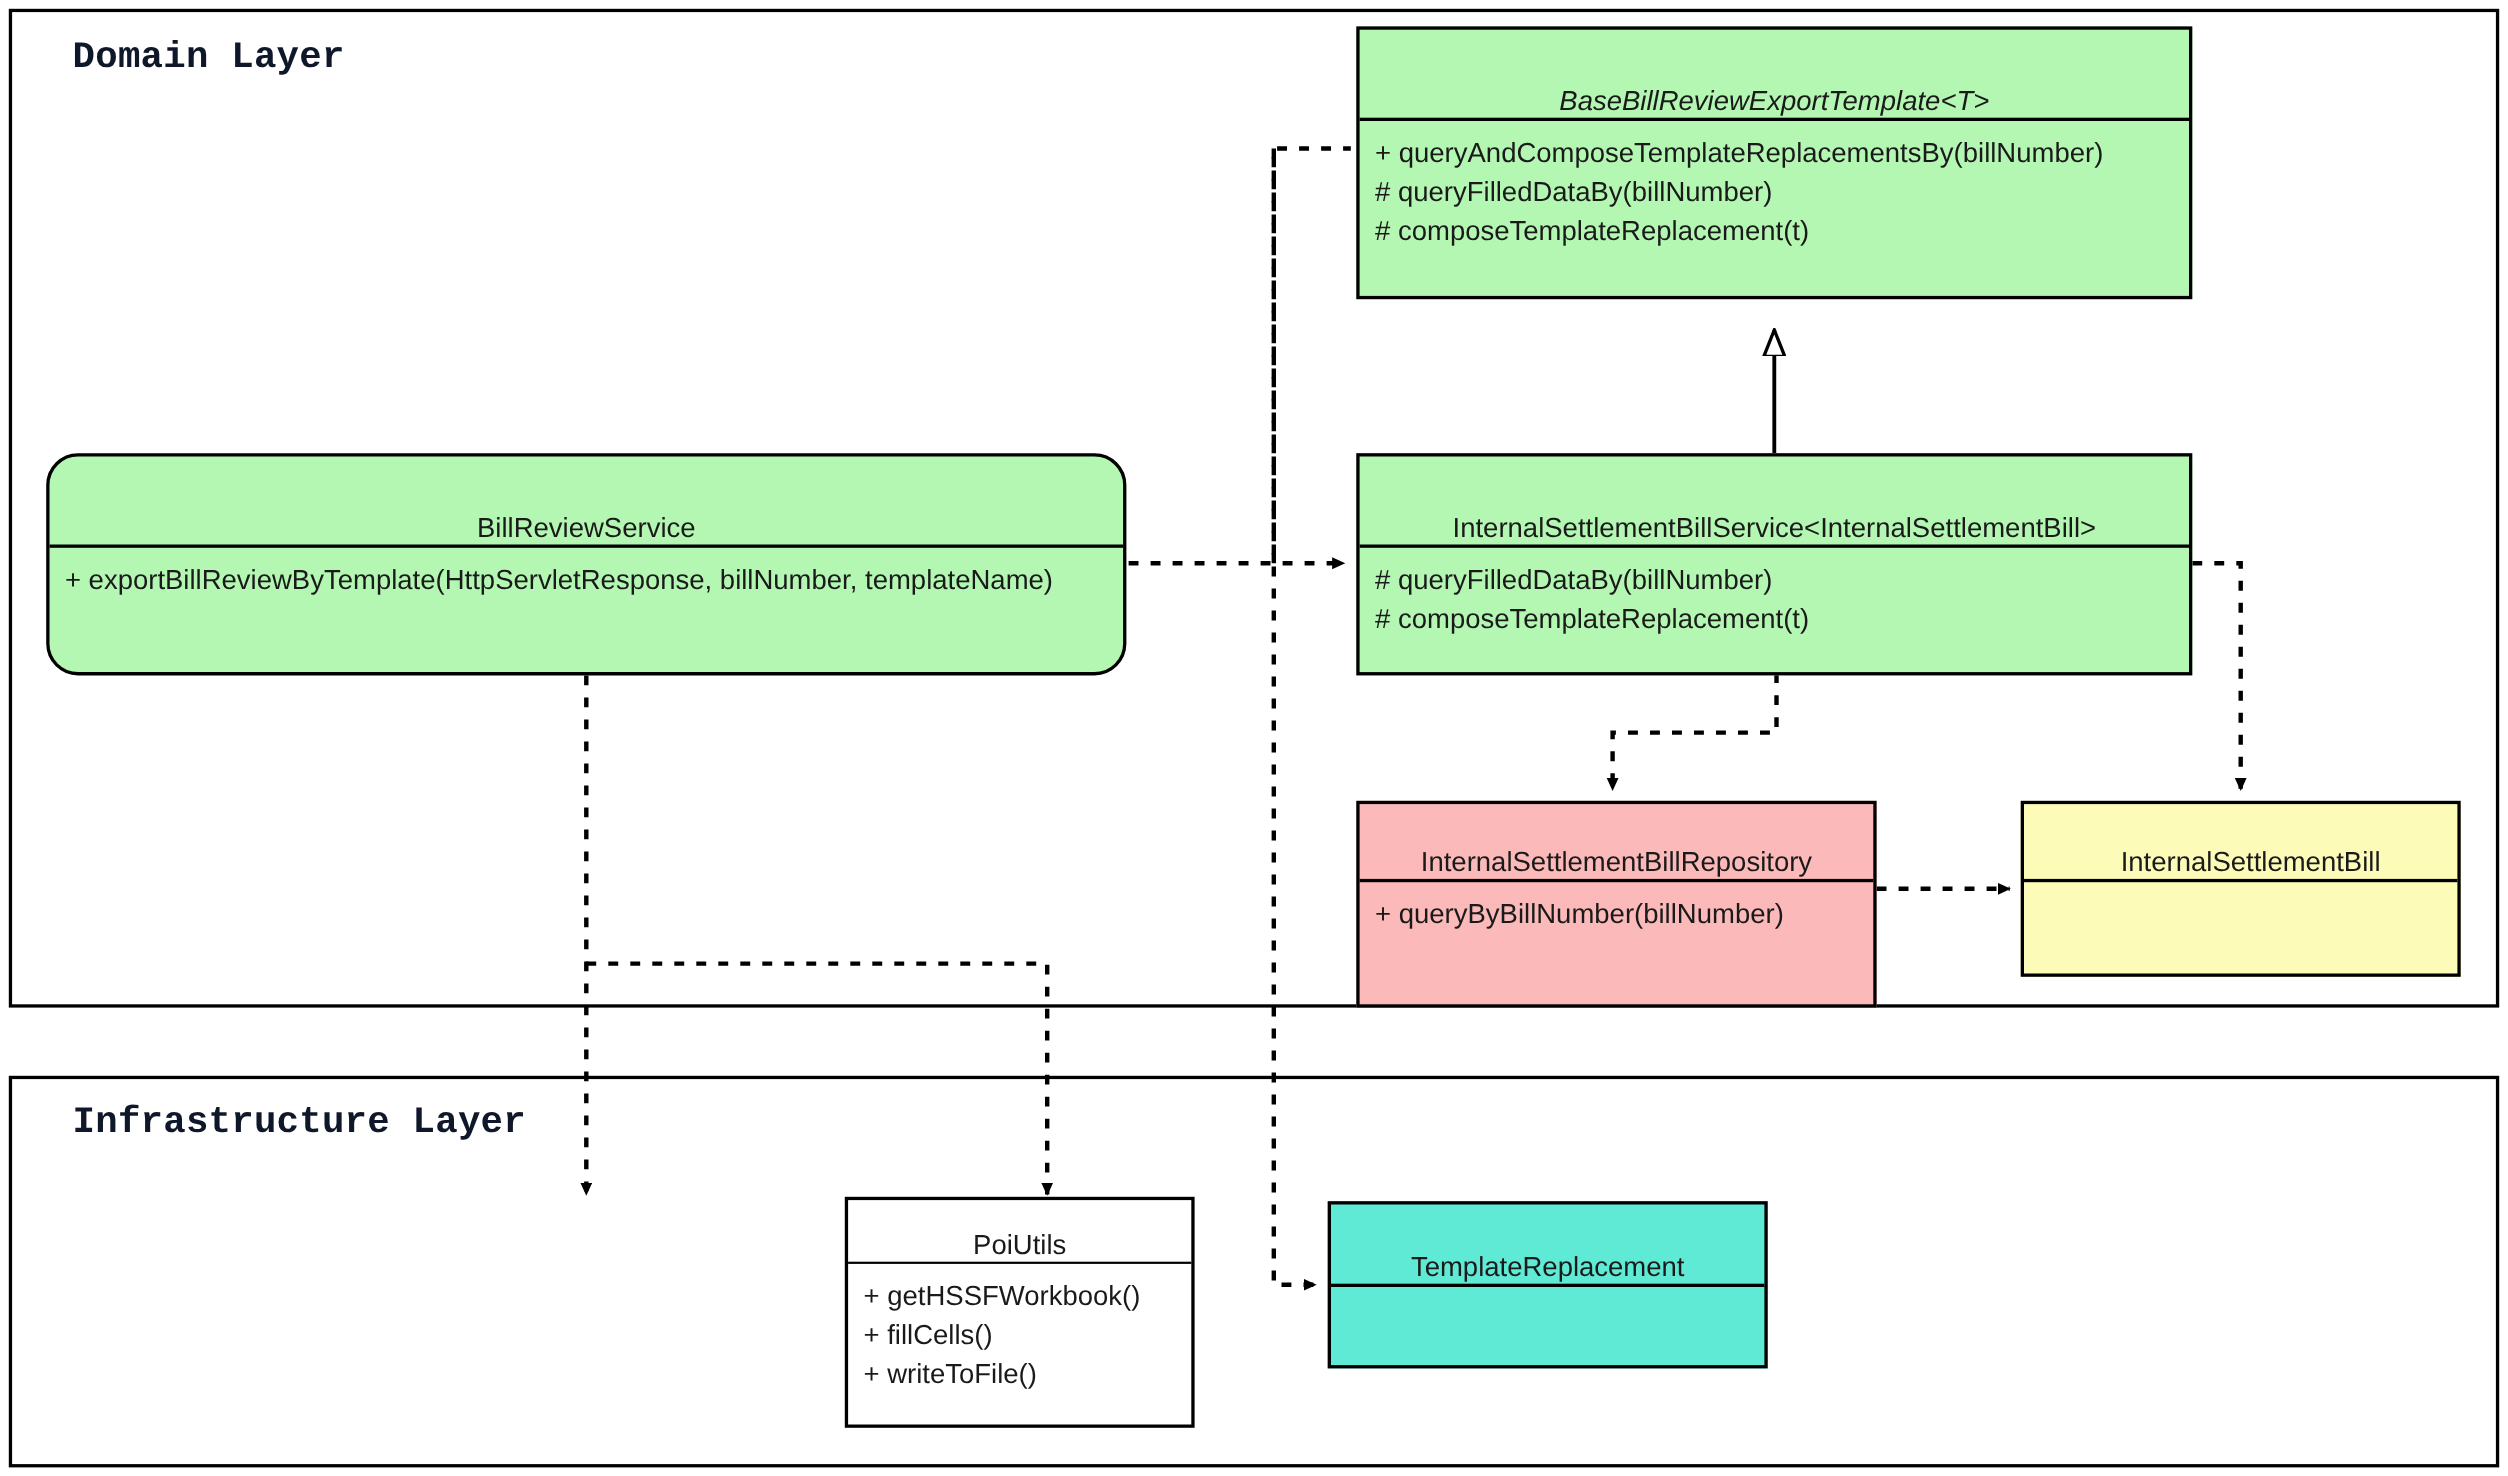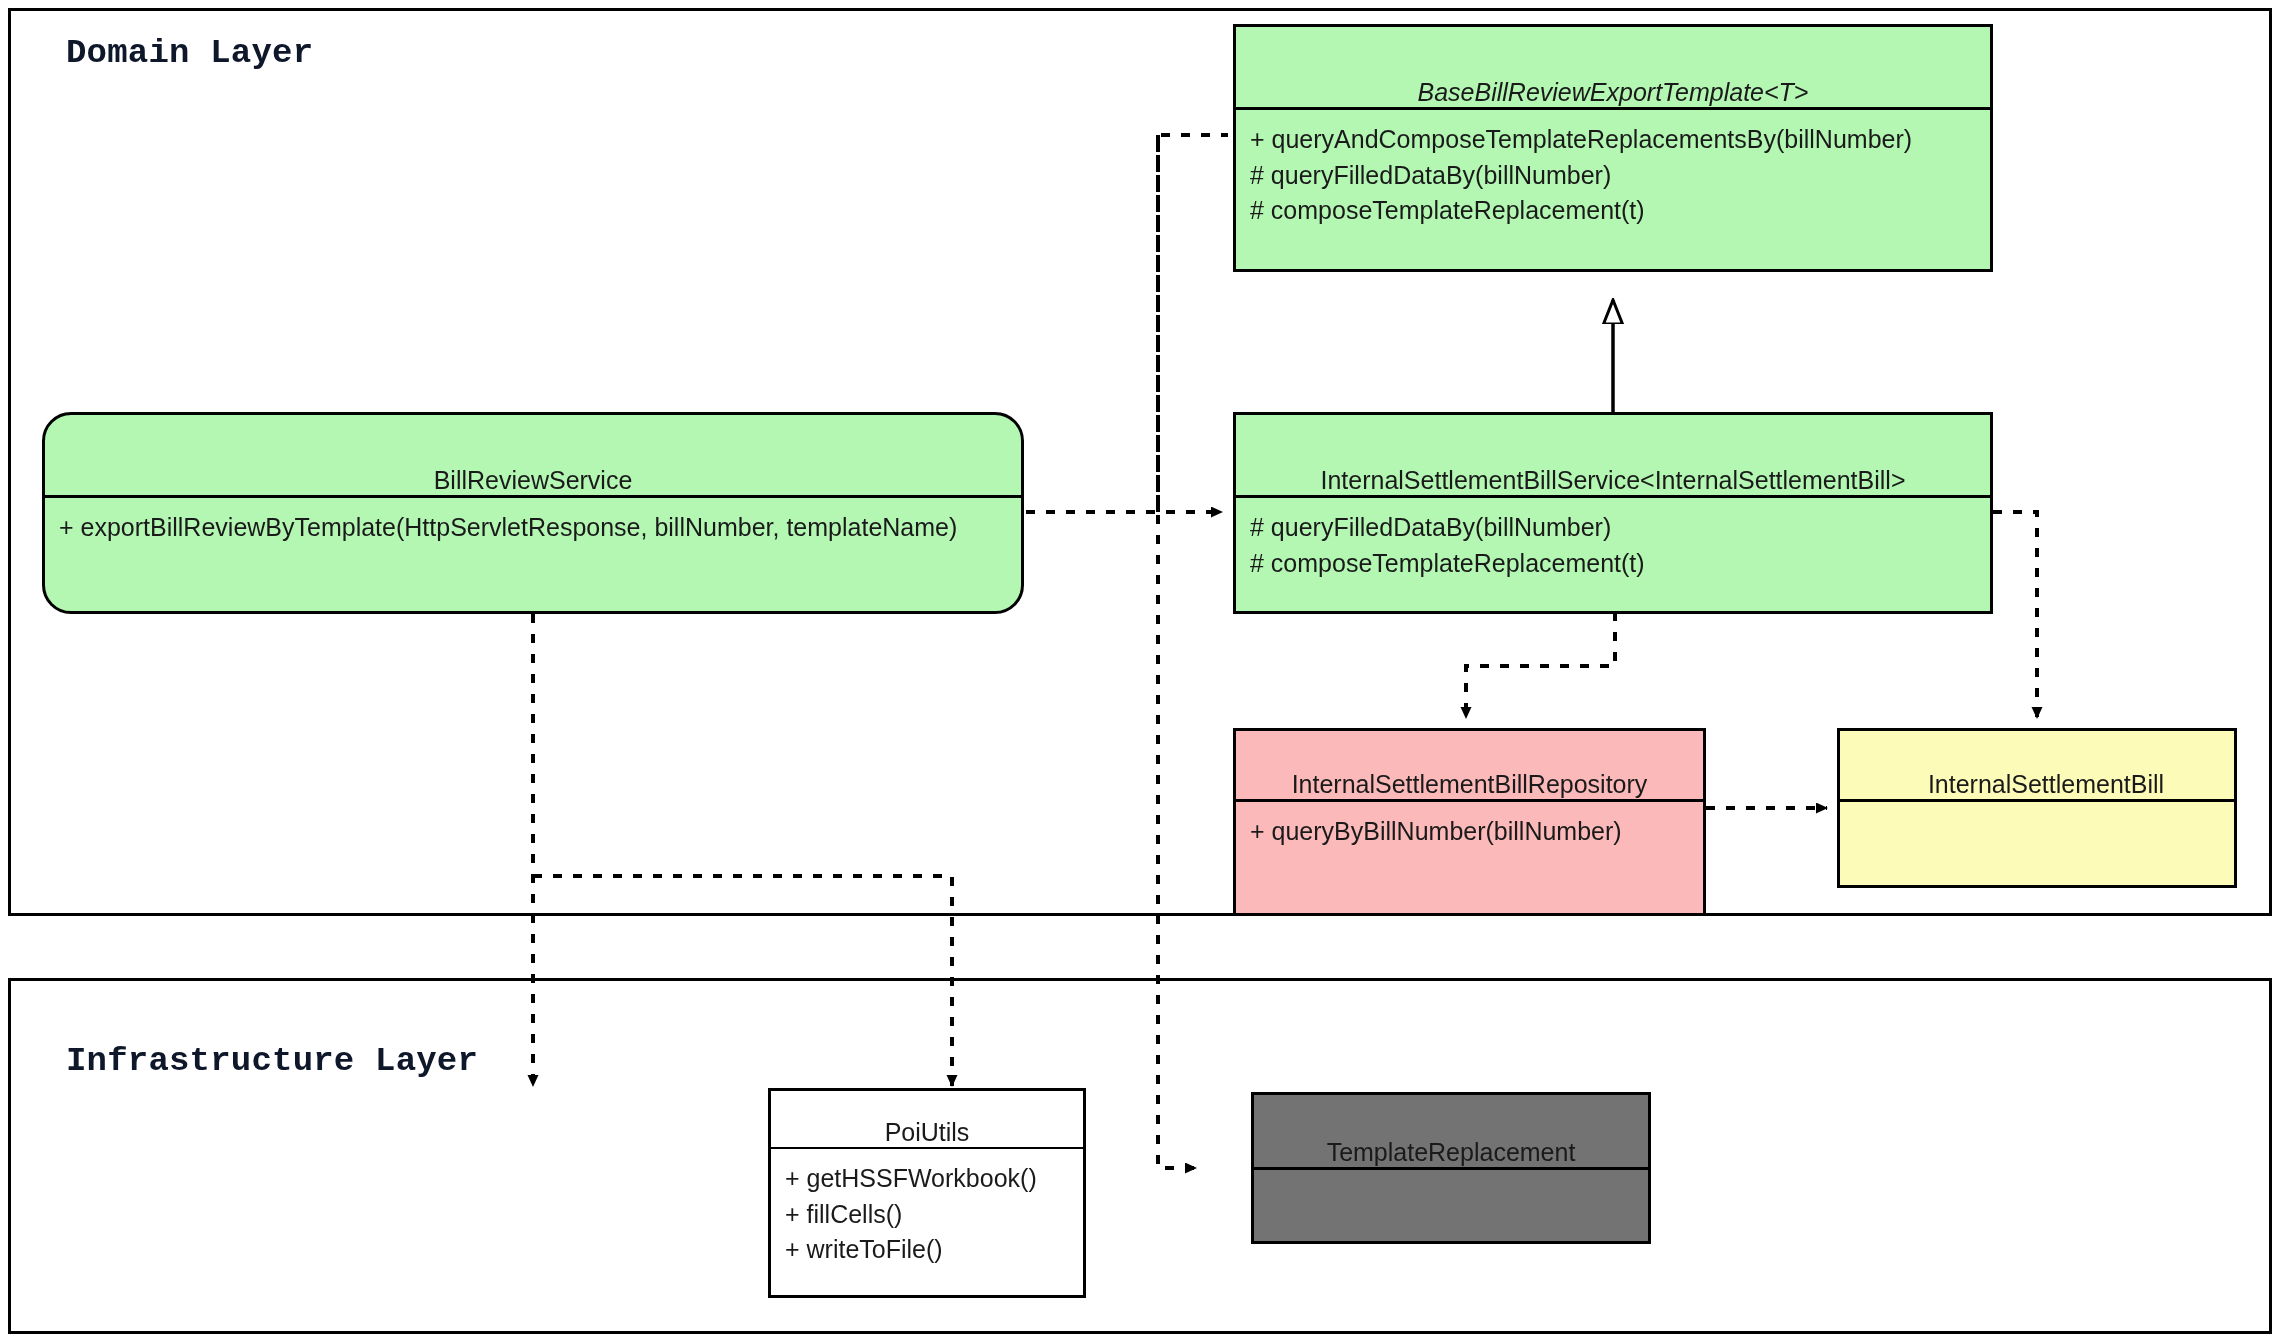--- a/index.html
+++ b/index.html
@@ -71,21 +71,21 @@
     font-size: 25px;
     color: #1a1a1a;
     line-height: 1.42;
     white-space: nowrap;
   }
 
   
   .fill-green  { background: #b3f7b3; }
   .fill-red    { background: #fbb9b9; }
   .fill-yellow { background: #fdfbb8; }
-  .fill-purple { background: #737373; margin-left: 44px; }
+  .fill-purple { background: #5eead4; }
   .fill-white  { background: #ffffff; }
 
   
   #connectors {
     position: absolute;
     left: 0;
     top: 0;
     width: 2280px;
     height: 1342px;
     pointer-events: none;
@@ -140,21 +140,21 @@
 
     <g>
       <path d="M1706,808 L1827,808" fill="none" stroke="#000000" stroke-width="4" stroke-dasharray="9,11" stroke-linecap="butt" marker-end="url(#filledArrow)"></path>
     </g>
   </svg>
 
   <div class="layer-frame" style="left:8px; top:8px; width:2264px; height:908px;"></div>
   <div class="layer-title" style="left:66px; top:34px;">Domain Layer</div>
 
   <div class="layer-frame" style="left:8px; top:978px; width:2264px; height:356px;"></div>
-  <div class="layer-title" style="left:66px; top:1042px;text-align:center;">Infrastructure Layer</div>
+  <div class="layer-title" style="left:66px; top:1002px;text-align:center;">Infrastructure Layer</div>
 
   <div class="uml-class fill-green" style="left:1233px; top:24px; width:760px; height:248px;">
     <div class="uml-header" style="height:80px;">
       <span class="uml-name abstract">BaseBillReviewExportTemplate&lt;T&gt;</span>
     </div>
     <div class="uml-divider"></div>
     <div class="uml-body">
       <div class="uml-member">+ queryAndComposeTemplateReplacementsBy(billNumber)</div>
       <div class="uml-member"># queryFilledDataBy(billNumber)</div>
       <div class="uml-member"># composeTemplateReplacement(t)</div>

